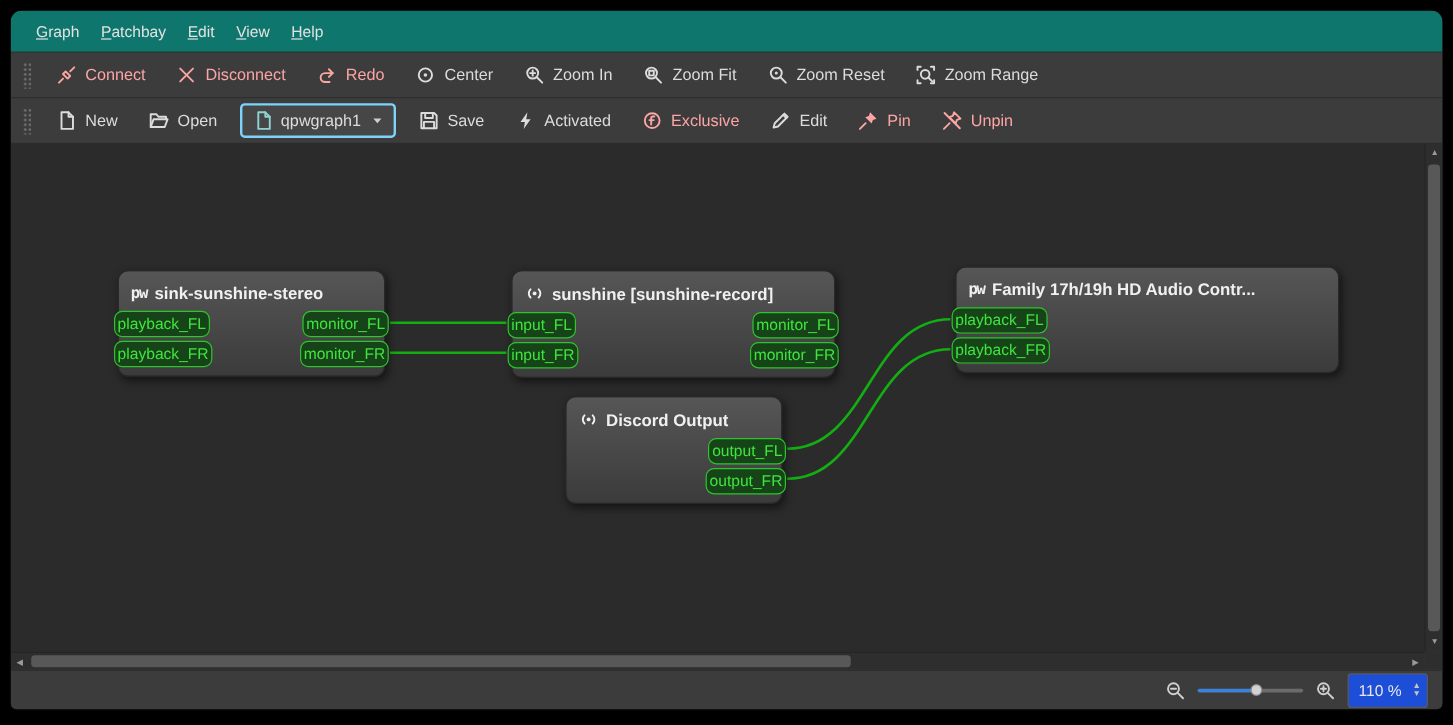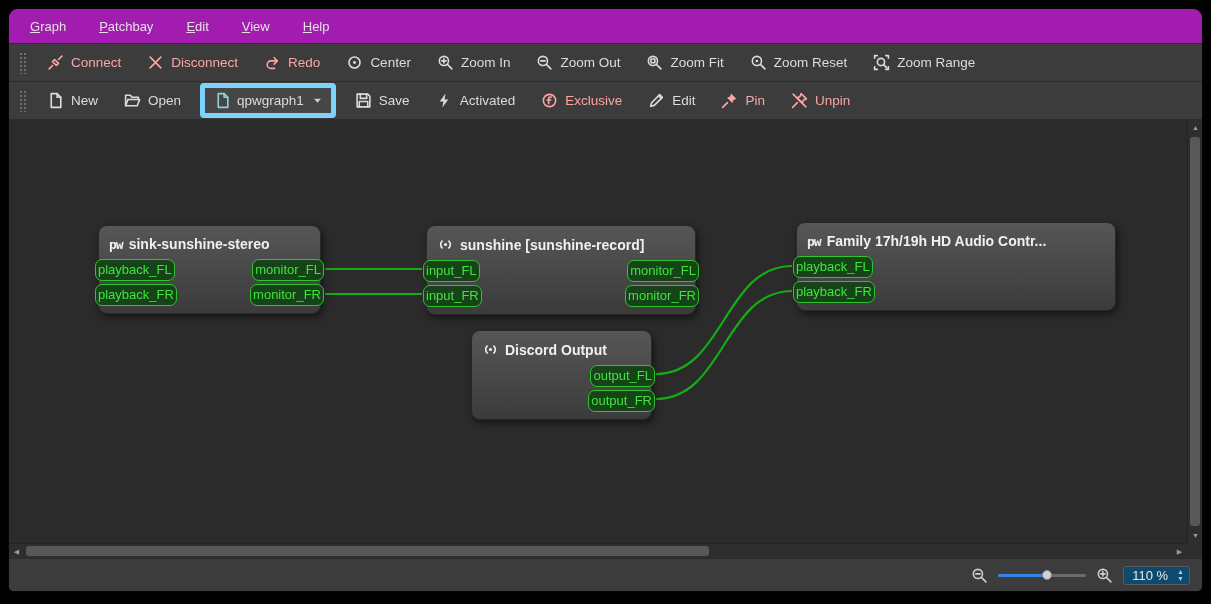--- a/index.html
+++ b/index.html
@@ -5,30 +5,30 @@
   html,body{margin:0;padding:0;width:1211px;height:604px;background:#000;font-family:"Liberation Sans",sans-serif;overflow:hidden;}
   *{box-sizing:border-box;}
   .window{position:absolute;left:8px;top:8px;right:8px;bottom:12px;background:#3c3c3c;border:1px solid #060606;
     border-radius:10px 10px 6px 6px;overflow:hidden;display:flex;flex-direction:column;}
   
   .titlebar{height:40px;background:#1d1d1d;display:flex;align-items:center;justify-content:center;position:relative;flex:0 0 auto;}
   .title{color:#f2f2f2;font-size:13px;font-weight:bold;}
   .window-controls{position:absolute;right:10px;top:0;height:100%;display:flex;align-items:center;gap:9px;}
   .win-btn{width:24px;height:24px;border-radius:50%;background:#3a3a3a;color:#dcdcdc;font-size:11px;display:flex;align-items:center;justify-content:center;cursor:default;}
   
-  .menubar{height:24px;background:#a21caf;display:flex;align-items:center;padding:17px 12px;border-bottom:1px solid #2c2c2c;flex:0 0 auto;gap:15px;}
+  .menubar{height:24px;background:#0f766e;display:flex;align-items:center;padding:17px 12px;border-bottom:1px solid #2c2c2c;flex:0 0 auto;}
   .menu-item{color:#e2e2e2;font-size:13px;padding:2px 9px;border-radius:3px;}
   .menu-item u{text-decoration:underline;}
   
   .toolbar{height:38px;background:#3c3c3c;display:flex;align-items:center;padding:0 6px;border-bottom:1px solid #2c2c2c;flex:0 0 auto;}
   .grip{width:7px;height:22px;margin:0 8px 0 4px;background-image:radial-gradient(#707070 1px,transparent 1.2px);background-size:4px 4px;}
   .tb-item{display:flex;align-items:center;gap:7px;padding:5px 13px;color:#dcdcdc;font-size:13.5px;border-radius:4px;white-space:nowrap;}
   .tb-item.disabled{color:#fca5a5;}
   .tb-item .icon{display:flex;align-items:center;}
-  .tb-dropdown{background:#464646;border:5px solid #7dd3fc;border-radius:4px;padding:4px 9px;margin:0 6px;gap:6px;}
+  .tb-dropdown{background:#464646;border:2px solid #7dd3fc;border-radius:4px;padding:4px 9px;margin:0 6px;gap:6px;}
   .tb-dropdown .icon{color:#8fd2d2;}
   .dd-arrow{display:flex;align-items:center;color:#cfcfcf;margin-left:3px;}
   .pw-glyph{font-family:"DejaVu Sans Mono",monospace;font-weight:bold;font-size:13px;letter-spacing:-1px;}
   
   .canvas-area{flex:1;display:grid;grid-template-columns:1fr 15px;grid-template-rows:1fr 15px;min-height:0;}
   .graph-canvas{position:relative;background:#2b2b2b;overflow:hidden;grid-column:1;grid-row:1;}
   .connections{position:absolute;left:0;top:0;width:100%;height:100%;}
   .connections path{fill:none;stroke:#12ae12;stroke-width:2.2;}
   .node{position:absolute;background:linear-gradient(#565656,#3b3b3b);border:1px solid #282828;border-radius:9px;
     box-shadow:2px 3px 7px rgba(0,0,0,.55);padding-bottom:7px;}
@@ -48,21 +48,21 @@
   .vthumb{position:absolute;left:2px;right:2px;top:17px;bottom:17px;background:#585858;border-radius:3px;}
   .hthumb{position:absolute;top:2px;bottom:2px;left:17px;width:58%;background:#585858;border-radius:3px;}
   
   .statusbar{height:33px;background:#3c3c3c;border-top:1px solid #2c2c2c;display:flex;align-items:center;
     justify-content:flex-end;gap:10px;padding:0 12px;flex:0 0 auto;}
   .zoom-btn{color:#cfcfcf;display:flex;align-items:center;}
   .slider{position:relative;width:88px;height:16px;display:flex;align-items:center;}
   .slider-track{width:100%;height:3px;background:#6b6b6b;border-radius:2px;overflow:hidden;}
   .slider-fill{width:55%;height:100%;background:#3584e4;}
   .slider-handle{position:absolute;left:55%;top:3px;width:10px;height:10px;margin-left:-5px;background:#d2d2d2;border:1px solid #8a8a8a;border-radius:50%;}
-  .spinbox{display:flex;align-items:center;background:#0c4a6e;border:1px solid #5a5a5a;border-radius:3px;height:19px;padding:0 2px 0 8px;gap:6px;}
+  .spinbox{display:flex;align-items:center;background:#1d4ed8;border:1px solid #5a5a5a;border-radius:3px;height:29px;padding:0 2px 0 8px;gap:6px;}
   .spin-value{color:#e8e8e8;font-size:13px;}
   .spin-arrows{display:flex;flex-direction:column;line-height:7px;}
   .spin-arrows span{color:#c4c4c4;font-size:7px;padding:0 3px;}
 </style>
 </head>
 <body>
 
 <div class="window">
 
 
@@ -112,30 +112,20 @@
       </div>
       <div class="tb-item">
         <span class="icon">
           <svg viewBox="0 0 16 16" width="17" height="17" fill="none" stroke="currentColor" stroke-width="1.5" stroke-linecap="round" stroke-linejoin="round">
             <circle cx="6.5" cy="6.5" r="4.3"></circle>
             <path d="M9.8 9.8 L14 14"></path>
             <path d="M4.5 6.5h4M6.5 4.5v4"></path>
           </svg>
         </span>
         <span class="tb-label">Zoom In</span>
-      </div>
-      <div class="tb-item">
-        <span class="icon">
-          <svg viewBox="0 0 16 16" width="17" height="17" fill="none" stroke="currentColor" stroke-width="1.5" stroke-linecap="round" stroke-linejoin="round">
-            <circle cx="6.5" cy="6.5" r="4.3"></circle>
-            <path d="M9.8 9.8 L14 14"></path>
-            <path d="M4.5 6.5h4"></path>
-          </svg>
-        </span>
-        <span class="tb-label">Zoom Out</span>
       </div>
       <div class="tb-item">
         <span class="icon">
           <svg viewBox="0 0 16 16" width="17" height="17" fill="none" stroke="currentColor" stroke-width="1.5" stroke-linecap="round" stroke-linejoin="round">
             <circle cx="6.5" cy="6.5" r="4.3"></circle>
             <path d="M9.8 9.8 L14 14"></path>
             <rect x="4.7" y="4.7" width="3.6" height="3.6"></rect>
           </svg>
         </span>
         <span class="tb-label">Zoom Fit</span>

